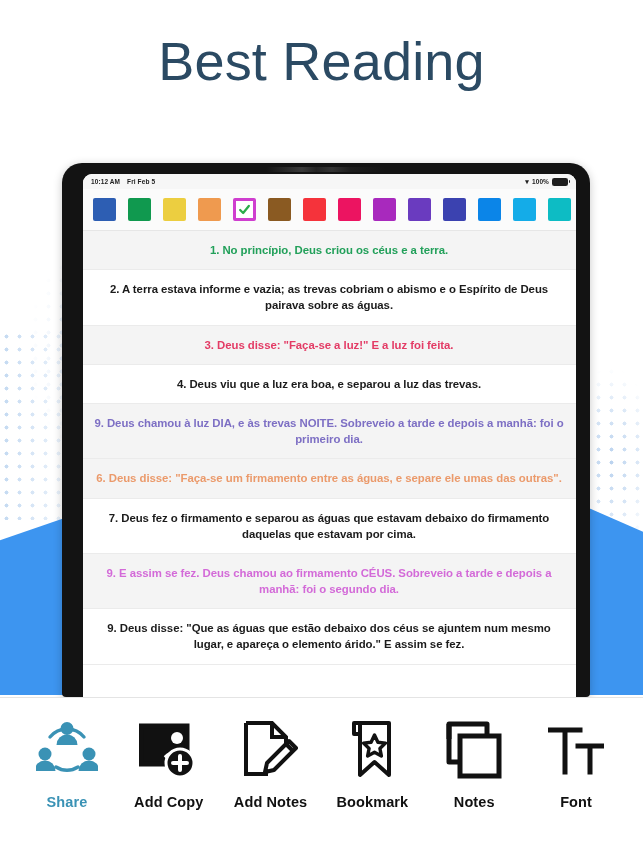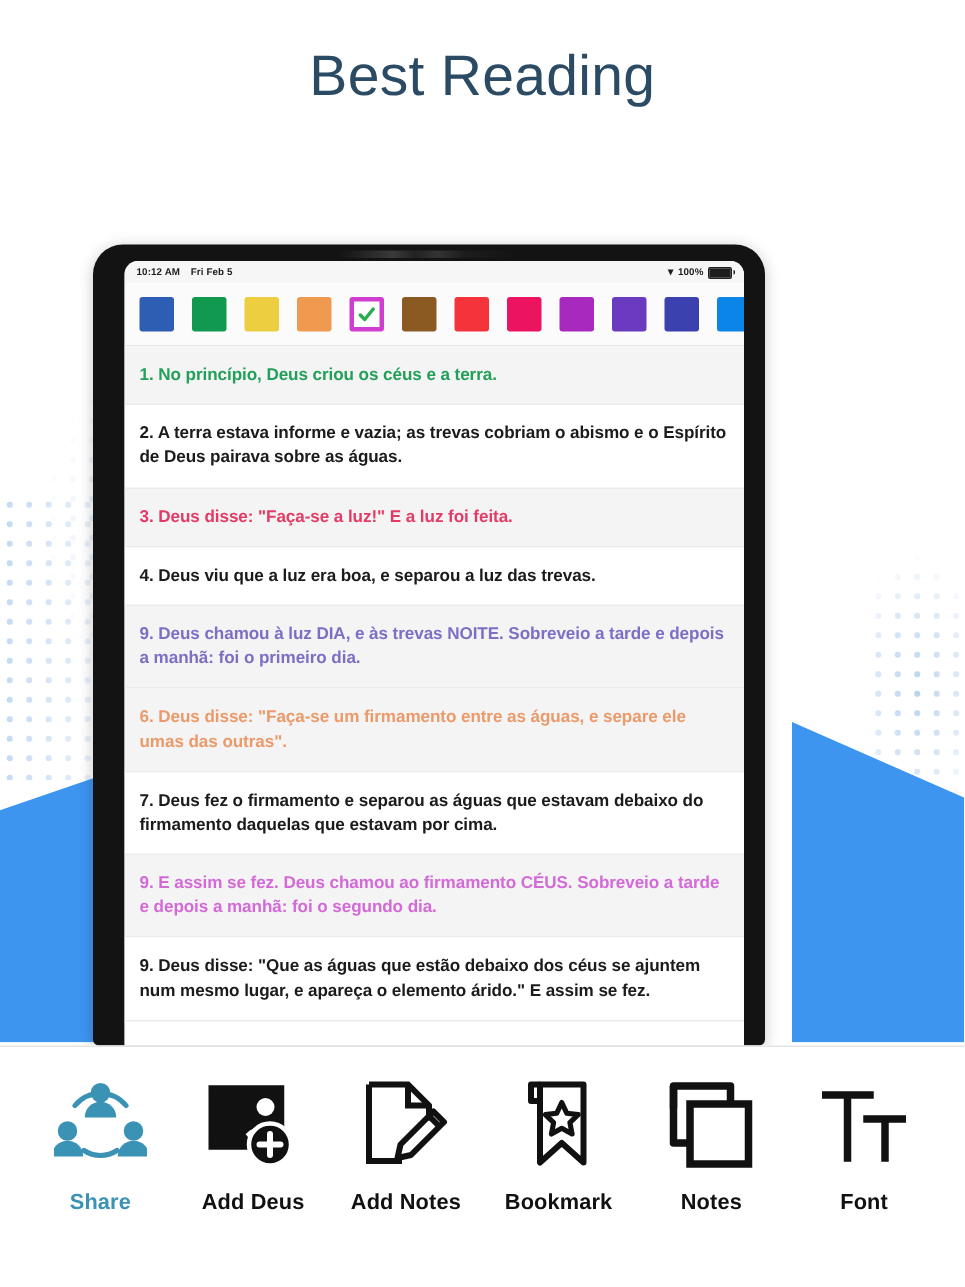--- a/index.html
+++ b/index.html
@@ -74,40 +74,41 @@
     clip-path: polygon(0 11%, 100% 32%, 100% 100%, 0 100%);
   }
 
   
   #page-title {
     position: absolute;
     top: 30px;
     left: 0;
     width: 100%;
     text-align: center;
-    font-size: 38px;
+    font-size: 54px;
     font-weight: 400;
     letter-spacing: .2px;
     color: #2b4a63;
     z-index: 3;
   }
 
   
   #tablet {
     position: absolute;
     left: 62px;
     top: 163px;
-    width: 448px;
+    width: 528px;
     height: 534px;
     background: #131313;
     border-radius: 20px 20px 4px 4px;
     box-shadow: 0 2px 10px rgba(0,0,0,.22);
     z-index: 4;
     padding: 11px 14px 0 21px;
     box-sizing: border-box;
+    text-align: center;
   }
   #tablet-camera-strip {
     position: absolute;
     top: 4px;
     left: 50%;
     transform: translateX(-50%);
     width: 120px;
     height: 5px;
     background: linear-gradient(to right, transparent, #2a2a2a 18%, #3a3a3a 30%, #222 42%, #333 55%, #1c1c1c 70%, transparent);
     border-radius: 3px;
@@ -316,21 +317,21 @@
     <div class="tool">
       <div class="tool-icon">
         <svg width="60" height="56" viewBox="0 0 60 56">
           <path d="M2 4 h46 v26 h-9 a13 13 0 0 0-17 12 H2 z M2 42 L17 25 L28 38 L22 42 z" fill="#111111"></path>
           <rect x="2" y="4" width="46" height="38" fill="none" stroke="#111111" stroke-width="5"></rect>
           <circle cx="38" cy="16" r="6" fill="#ffffff"></circle>
           <circle cx="41" cy="41" r="14" fill="#111111" stroke="#ffffff" stroke-width="3"></circle>
           <path d="M41 34 v14 M34 41 h14" stroke="#ffffff" stroke-width="4" stroke-linecap="round"></path>
         </svg>
       </div>
-      <div class="tool-label">Add Deus</div>
+      <div class="tool-label">Add Copy</div>
     </div>
     <div class="tool">
       <div class="tool-icon">
         <svg width="58" height="60" viewBox="0 0 58 60">
           <path d="M4 3 h26 l14 14 v10 M4 3 v51 h22" fill="none" stroke="#111111" stroke-width="4"></path>
           <path d="M30 3 v14 h14" fill="none" stroke="#111111" stroke-width="4"></path>
           <path d="M47 21 l7 7 -22 22 -9 2 2 -9 z" fill="none" stroke="#111111" stroke-width="4" stroke-linejoin="round"></path>
           <path d="M44 24 l7 7" stroke="#111111" stroke-width="4"></path>
         </svg>
       </div>

